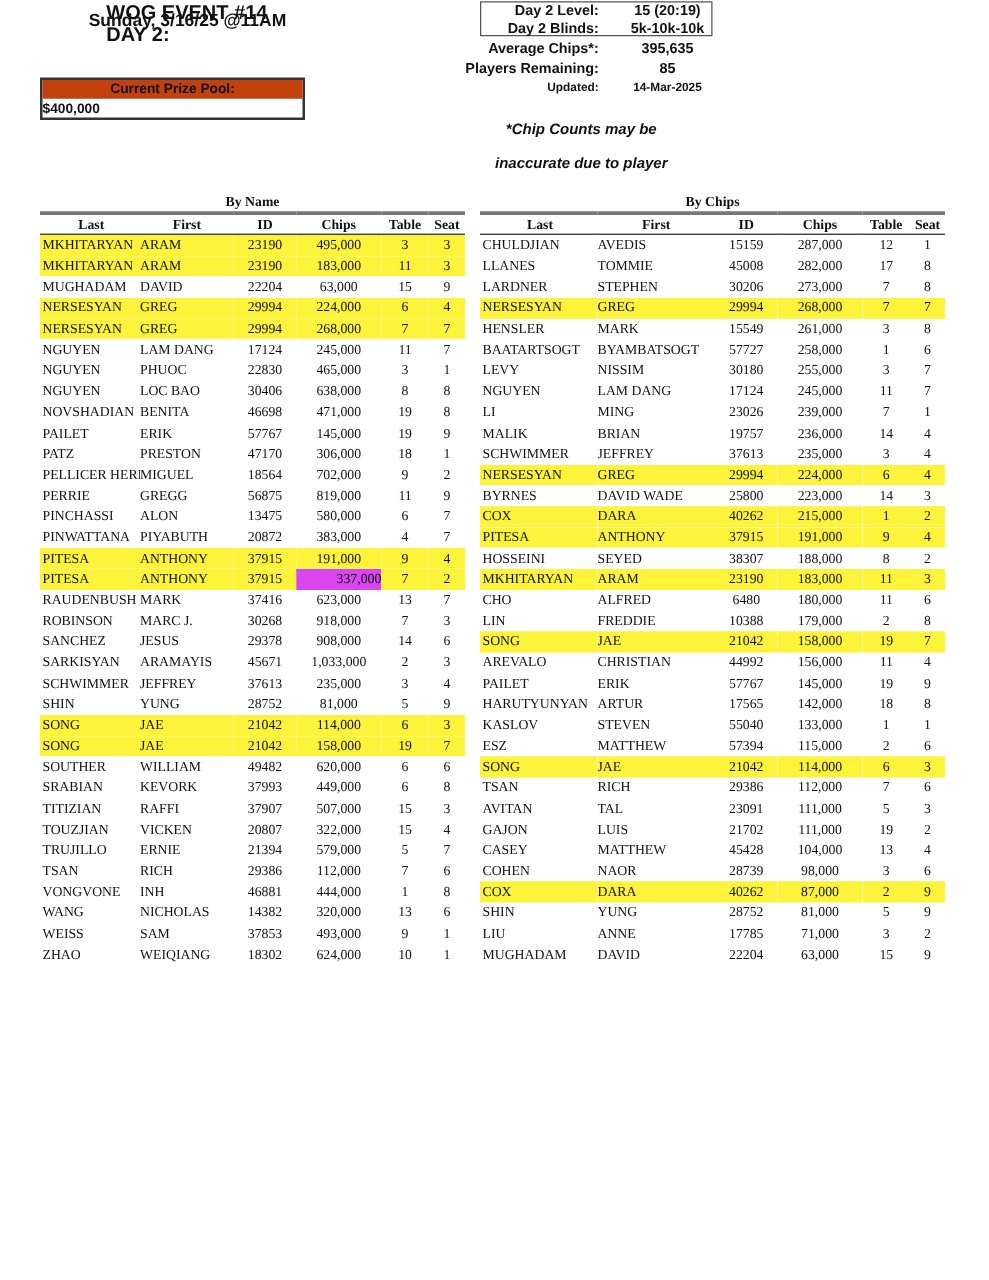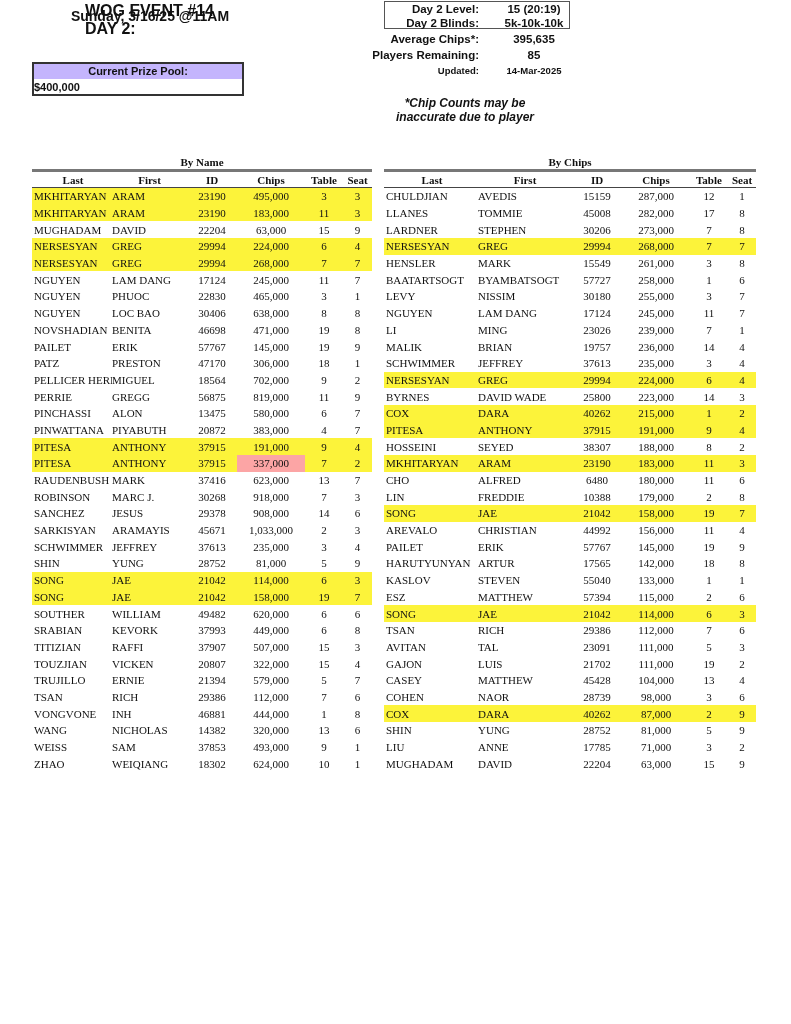--- a/index.html
+++ b/index.html
@@ -1,21 +1,21 @@
 <!DOCTYPE html>
 <html><head>
   <meta charset="utf-8">
   <style>
     html, body { margin: 0; padding: 0; background: #ffffff; }
     body { width: 791px; height: 1024px; position: relative; font-family: "Liberation Sans", sans-serif; color: #111; overflow: hidden; }
     .abs { position: absolute; }
     .event-title { left: 85px; top: 2px; width: 130px; text-align: left; font-weight: bold; font-size: 16px; }
     .event-date { left: 40px; top: 8px; width: 220px; text-align: center; font-weight: bold; font-size: 14px; }
     .prize-box { left: 32px; top: 62px; width: 212px; height: 34px; border: 2px solid #333; box-sizing: border-box; }
-    .prize-label { background: #c4b5fd; height: 15px; text-align: center; font-weight: bold; font-size: 11px; line-height: 15px; }
+    .prize-label { background: #c2410c; height: 15px; text-align: center; font-weight: bold; font-size: 11px; line-height: 15px; }
     .prize-value { text-align: left; font-weight: bold; font-size: 11px; line-height: 16px; }
     .level-box { left: 384px; top: 1px; width: 186px; height: 28px; border: 1px solid #555; box-sizing: border-box; }
     .stats { left: 360px; top: 1px; width: 240px; font-weight: bold; font-size: 11.5px; }
     .stat-row { display: flex; height: 16px; line-height: 16px; }
     .stat-row .k { width: 119px; text-align: right; }
     .stat-row .v { width: 94px; text-align: center; padding-left: 8px; }
     .stat-row.small { font-size: 9.5px; height: 15px; line-height: 15px; }
     .note { left: 390px; width: 150px; text-align: center; font-weight: bold; font-style: italic; font-size: 12px; }
     table { border-collapse: collapse; position: absolute; font-size: 11px; table-layout: fixed; font-family: Liberation Serif, serif; }
     th { font-weight: bold; font-size: 11px; height: 15px; padding: 0; border-bottom: 1px solid #444; }
@@ -56,21 +56,21 @@
   <div class="stat-row">
     <span class="k">Players Remaining:</span>
     <span class="v">85</span>
   </div>
   <div class="stat-row small">
     <span class="k">Updated:</span>
     <span class="v">14-Mar-2025</span>
   </div>
 </div>
 <div class="abs note" style="top:96px;">*Chip Counts may be</div>
-<div class="abs note" style="top:110px;">inaccurate due to player</div>
+<div class="abs note" style="top:123px;">inaccurate due to player</div>
 
 <table id="by-name" style="left:32px; top:155px; width:340px;">
   <colgroup>
       <col style="width:80px">
       <col style="width:75px">
       <col style="width:50px">
       <col style="width:68px">
       <col style="width:38px">
       <col style="width:29px">
     </colgroup>
@@ -213,21 +213,21 @@
         <td class="c-first" style="background: rgb(252, 243, 58);">ANTHONY</td>
         <td class="c-id" style="background: rgb(252, 243, 58);">37915</td>
         <td class="c-chips" style="background: rgb(252, 243, 58);">191,000</td>
         <td class="c-table" style="background: rgb(252, 243, 58);">9</td>
         <td class="c-seat" style="background: rgb(252, 243, 58);">4</td>
       </tr>
       <tr class="hl">
         <td class="c-last" style="background: rgb(252, 243, 58);">PITESA</td>
         <td class="c-first" style="background: rgb(252, 243, 58);">ANTHONY</td>
         <td class="c-id" style="background: rgb(252, 243, 58);">37915</td>
-        <td class="c-chips" style="background: #fca5a5;">337,000</td>
+        <td class="c-chips" style="background: #d946ef; text-align: right;">337,000</td>
         <td class="c-table" style="background: rgb(252, 243, 58);">7</td>
         <td class="c-seat" style="background: rgb(252, 243, 58);">2</td>
       </tr>
       <tr>
         <td class="c-last">RAUDENBUSH</td>
         <td class="c-first">MARK</td>
         <td class="c-id">37416</td>
         <td class="c-chips">623,000</td>
         <td class="c-table">13</td>
         <td class="c-seat">7</td>

